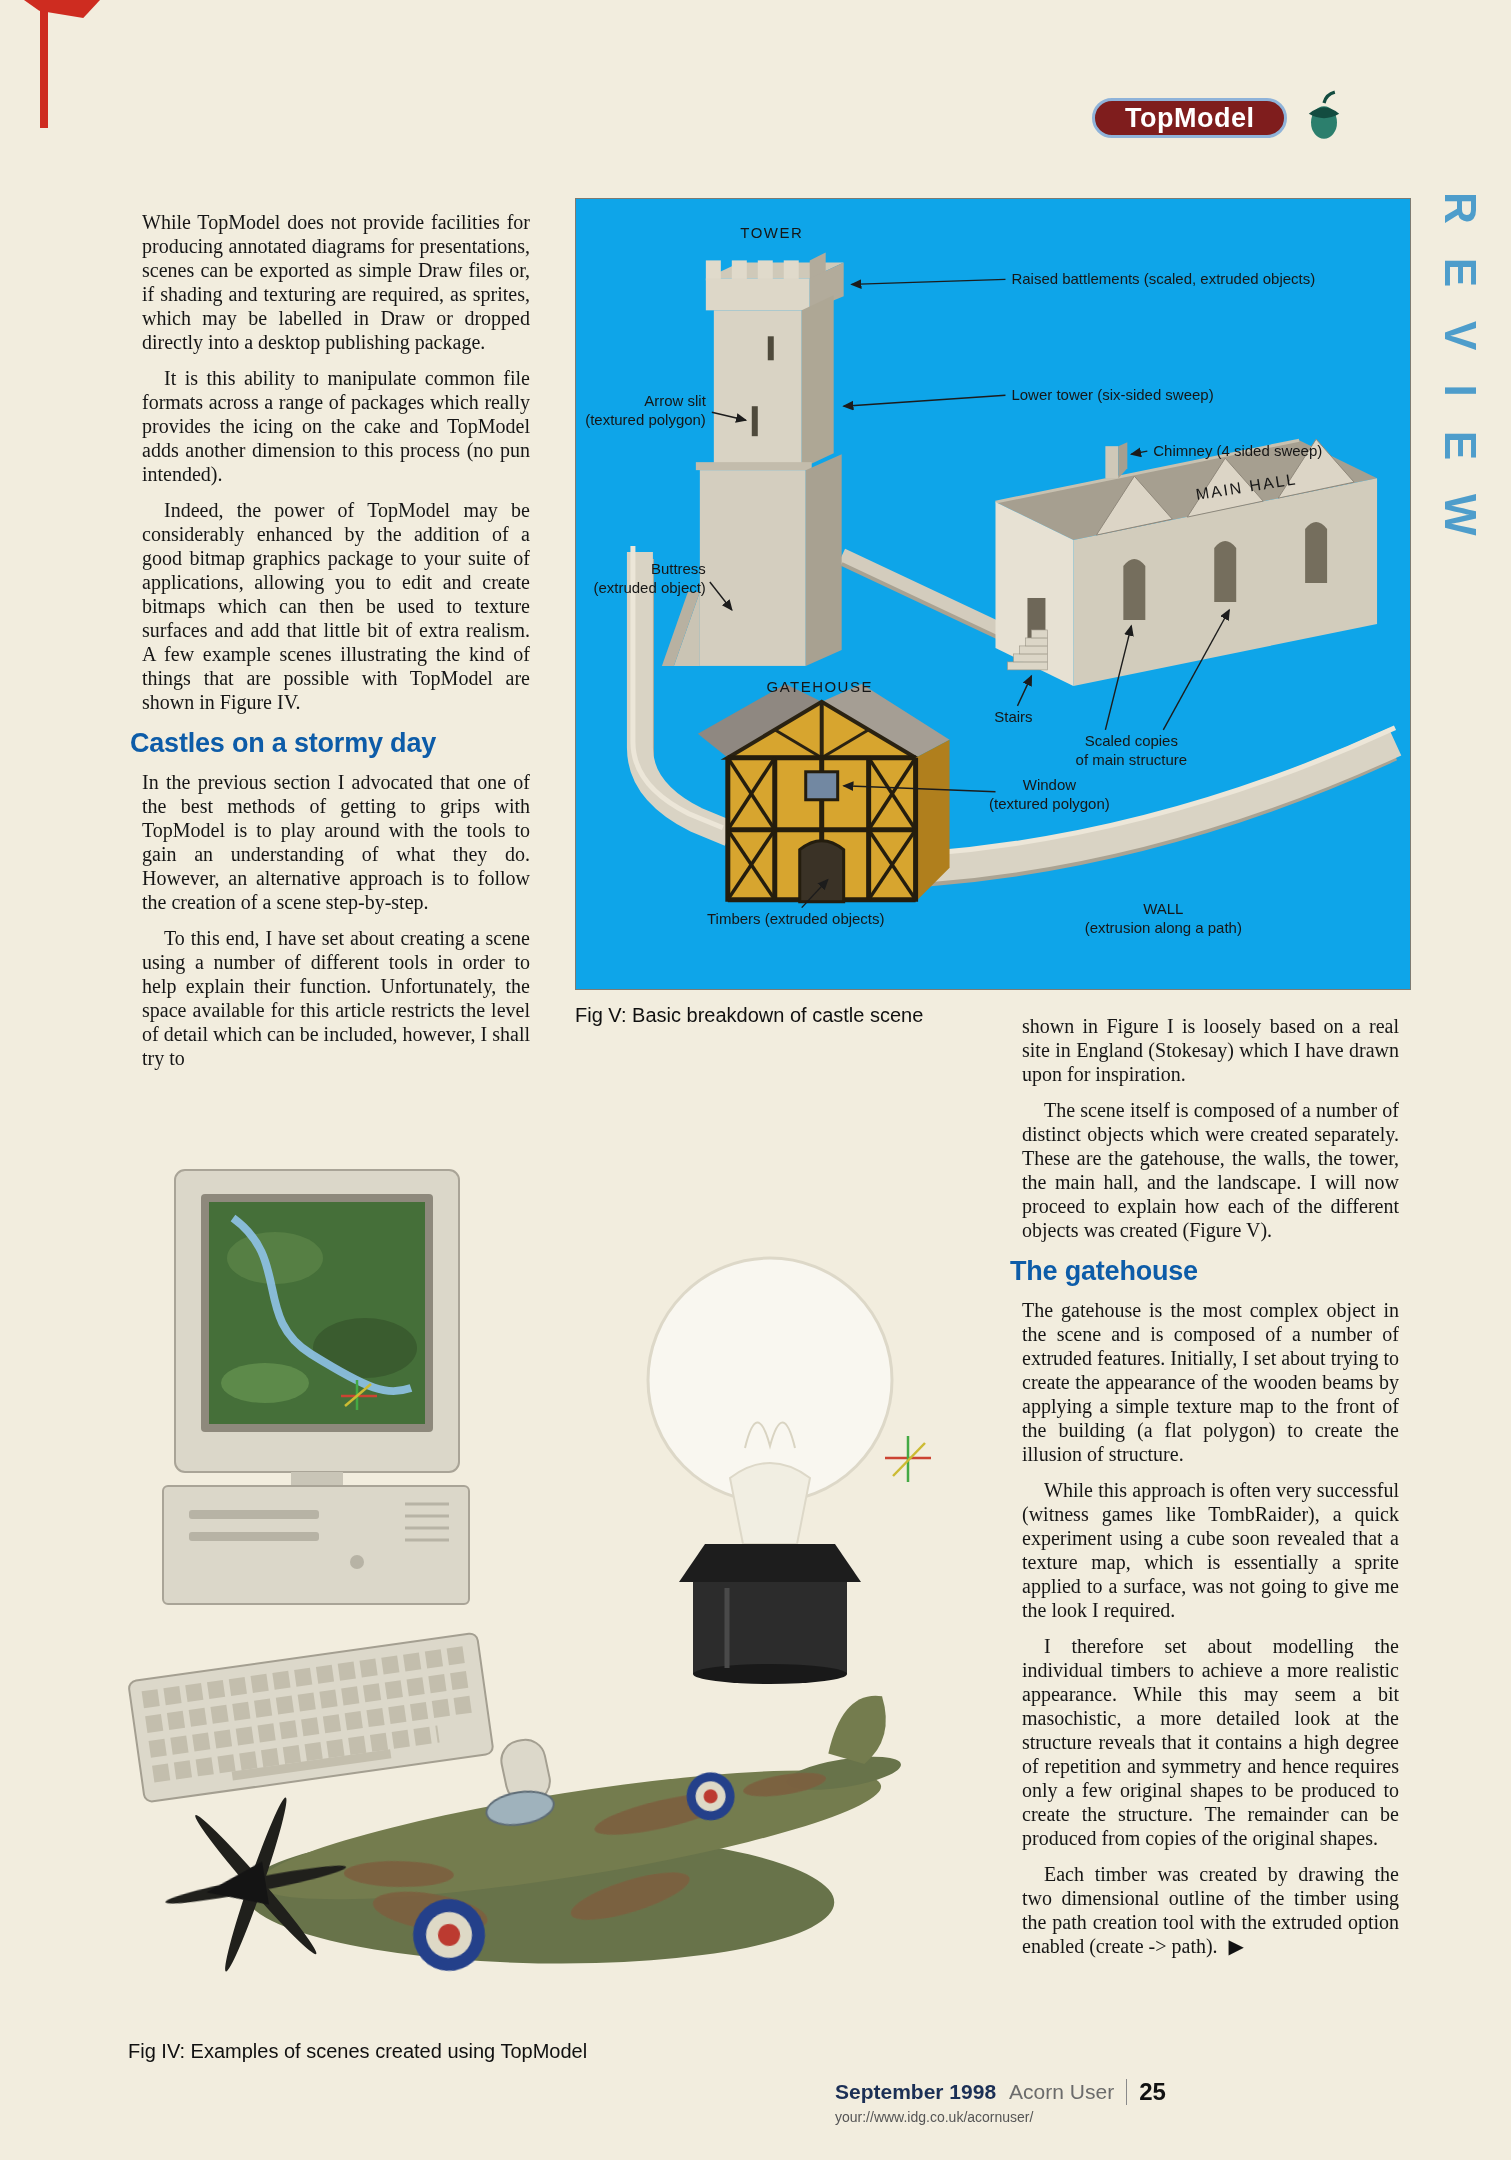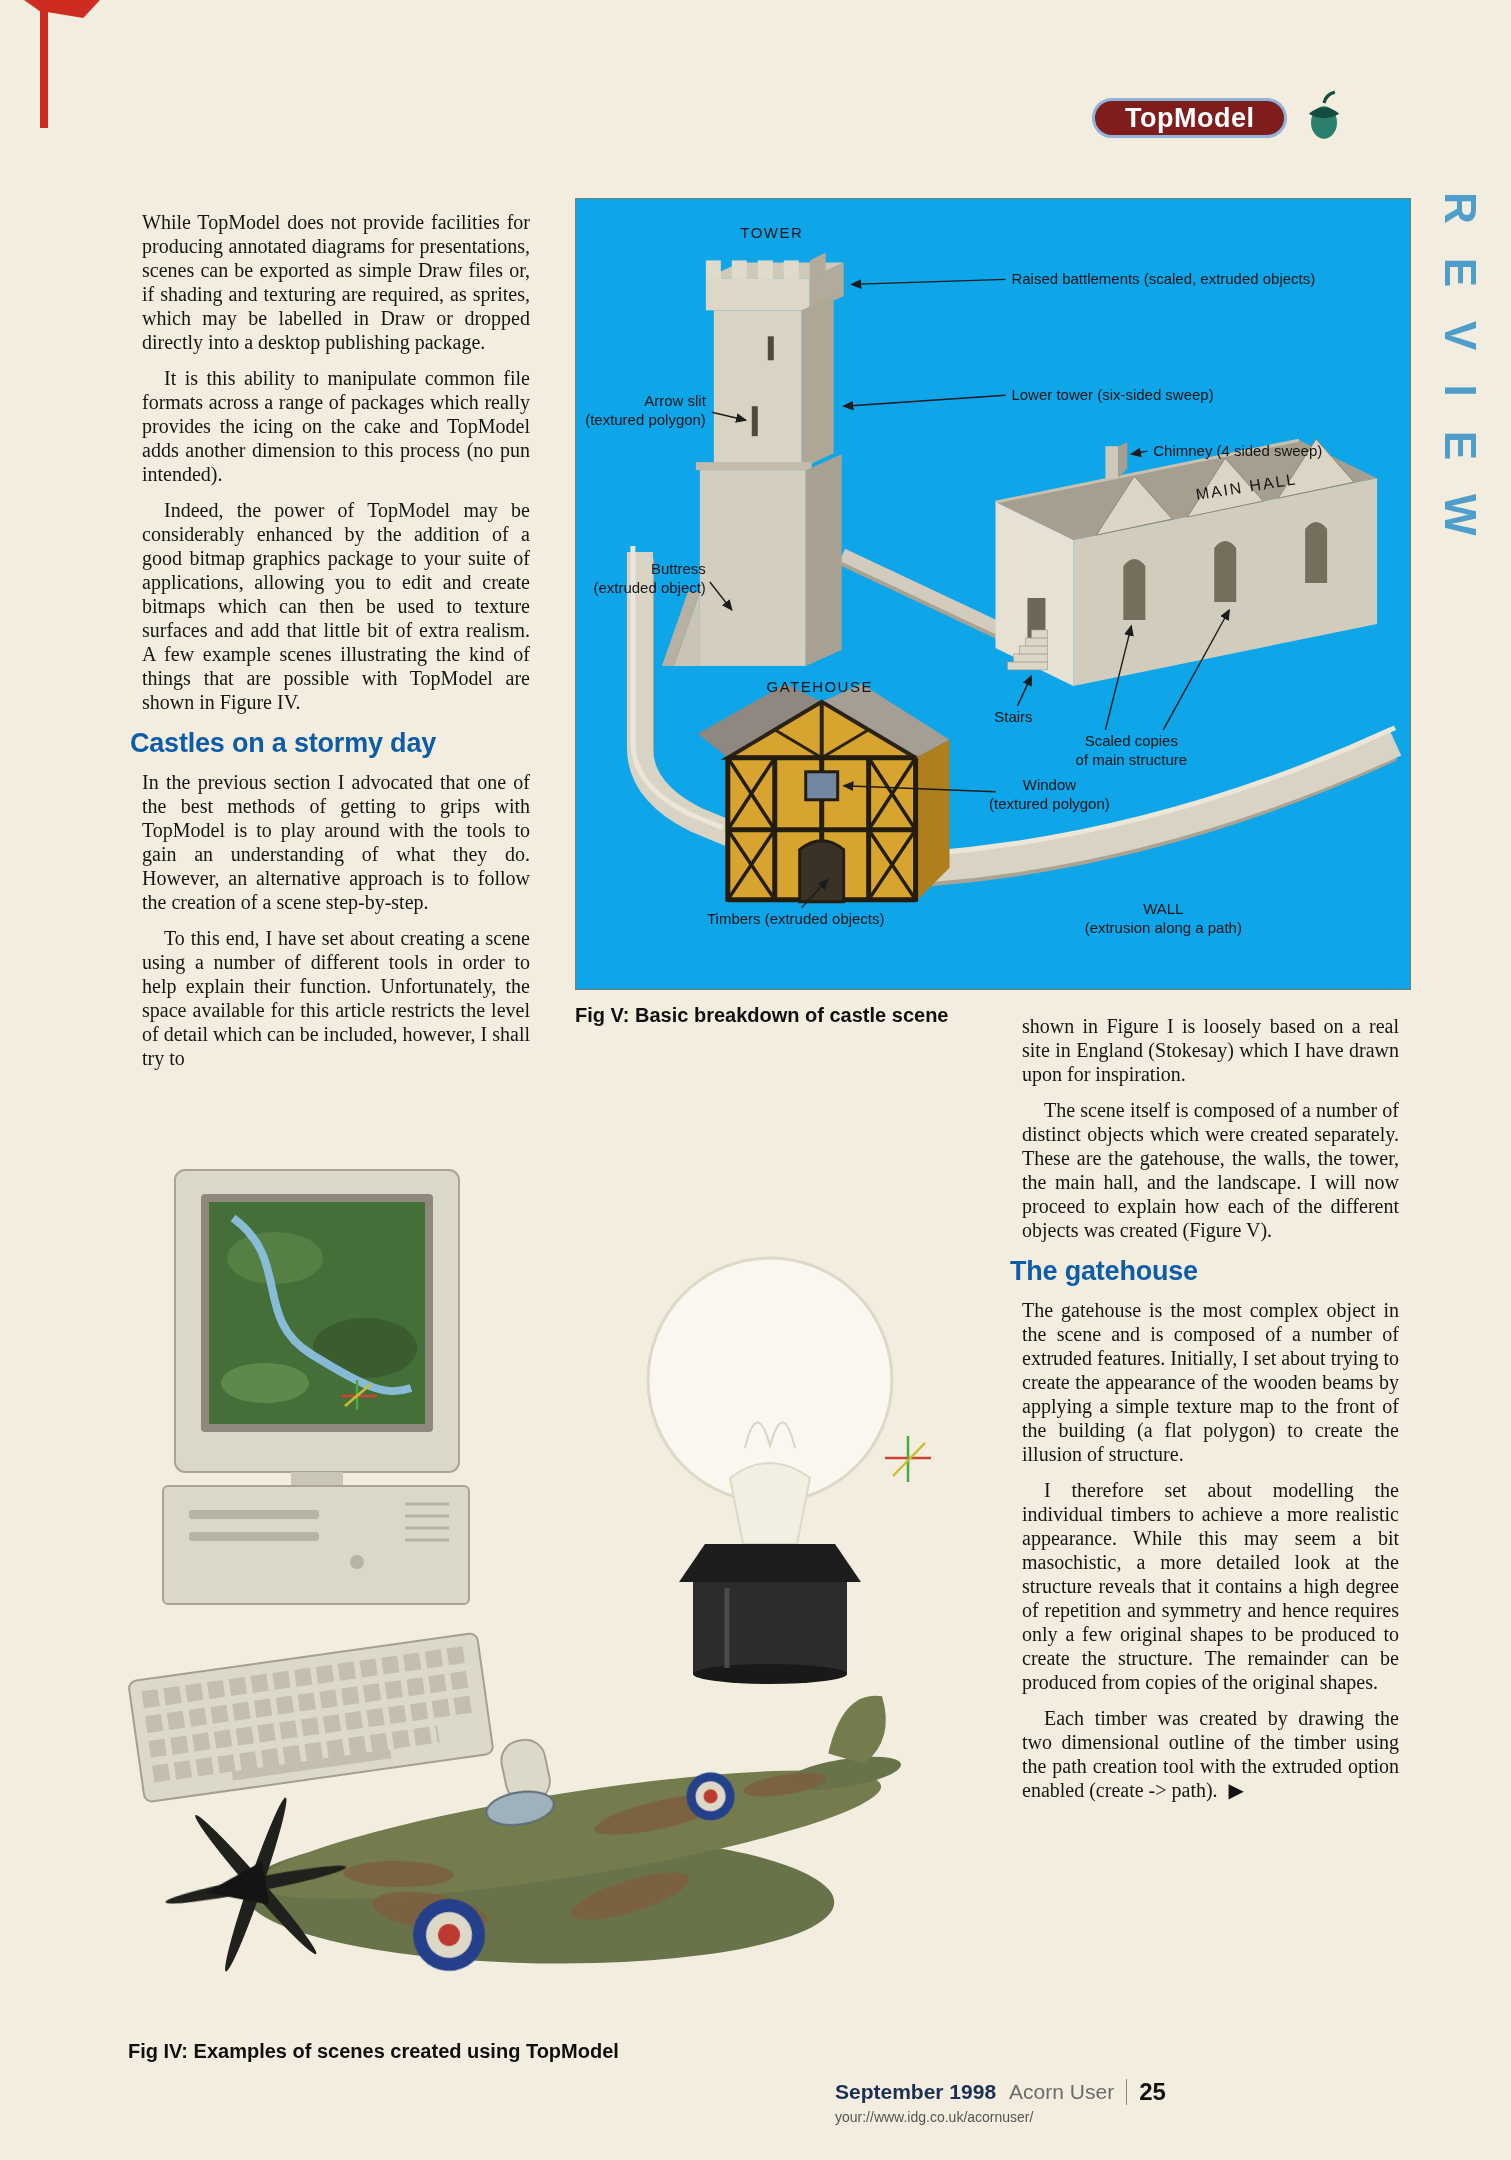--- a/index.html
+++ b/index.html
@@ -46,21 +46,21 @@
   .cont-arrow { font-family:"Liberation Sans", sans-serif; font-size:20px; color:#111; margin-left:6px; }
 
   
   .fig5 {
     position:absolute; left:575px; top:198px; width:836px; height:792px;
     background:#0ea5e9; border:1px solid #7e7b71;
   }
   .fig5 svg { width:100%; height:100%; display:block; }
   .caption {
     position:absolute; font-family:"Liberation Sans", sans-serif;
-    font-weight:bold; font-size:20px; color:#101010;
+    font-weight:normal; font-size:20px; color:#101010;
   }
   .fig5-caption { left:575px; top:1004px; }
   .fig4 { position:absolute; left:105px; top:1148px; width:880px; height:880px; }
   .fig4 svg { width:100%; height:100%; display:block; }
   .fig4-caption { left:128px; top:2040px; }
 
   svg text { font-family:"Liberation Sans", sans-serif; fill:#161616; }
   .ptr { stroke:#1c1c1c; stroke-width:1.4; fill:none; }
 
   
@@ -239,20 +239,21 @@
     </svg>
   </div>
   <div class="caption fig5-caption">Fig V: Basic breakdown of castle scene</div>
 
 
   <div class="col col3">
     <p class="para">shown in Figure I is loosely based on a real site in England (Stokesay) which I have drawn upon for inspiration.</p>
     <p class="para indent">The scene itself is composed of a number of distinct objects which were created separately. These are the gatehouse, the walls, the tower, the main hall, and the landscape. I will now proceed to explain how each of the different objects was created (Figure V).</p>
     <h2 class="heading">The gatehouse</h2>
     <p class="para">The gatehouse is the most complex object in the scene and is composed of a number of extruded features. Initially, I set about trying to create the appearance of the wooden beams by applying a simple texture map to the front of the building (a flat polygon) to create the illusion of structure.</p>
+    <p class="para indent">While this approach is often very successful (witness games like TombRaider), a quick experiment using a cube soon revealed that a texture map, which is essentially a sprite applied to a surface, was not going to give me the look I required.</p>
     <p class="para indent">I therefore set about modelling the individual timbers to achieve a more realistic appearance. While this may seem a bit masochistic, a more detailed look at the structure reveals that it contains a high degree of repetition and symmetry and hence requires only a few original shapes to be produced to create the structure. The remainder can be produced from copies of the original shapes.</p>
     <p class="para indent">
       <span>Each timber was created by drawing the two dimensional outline of the timber using the path creation tool with the extruded option enabled (create -&gt; path).</span>
       <span class="cont-arrow">▶</span>
     </p>
   </div>
 
   <div class="fig4">
     <svg viewBox="0 0 880 880">
 

